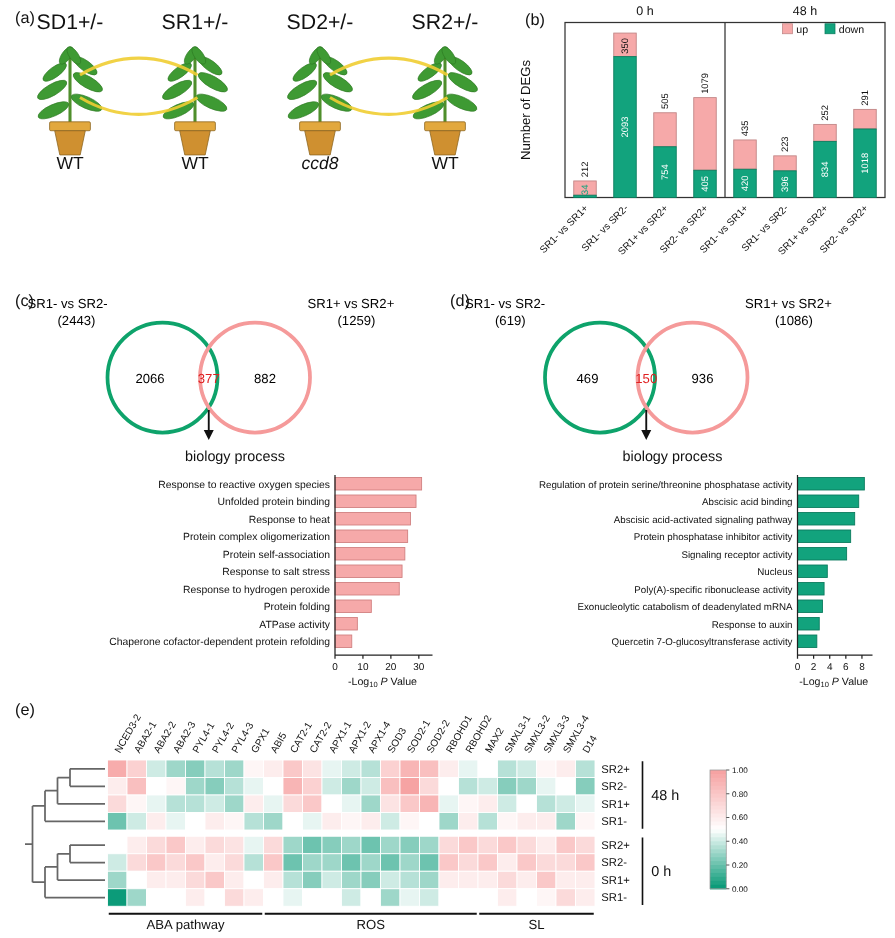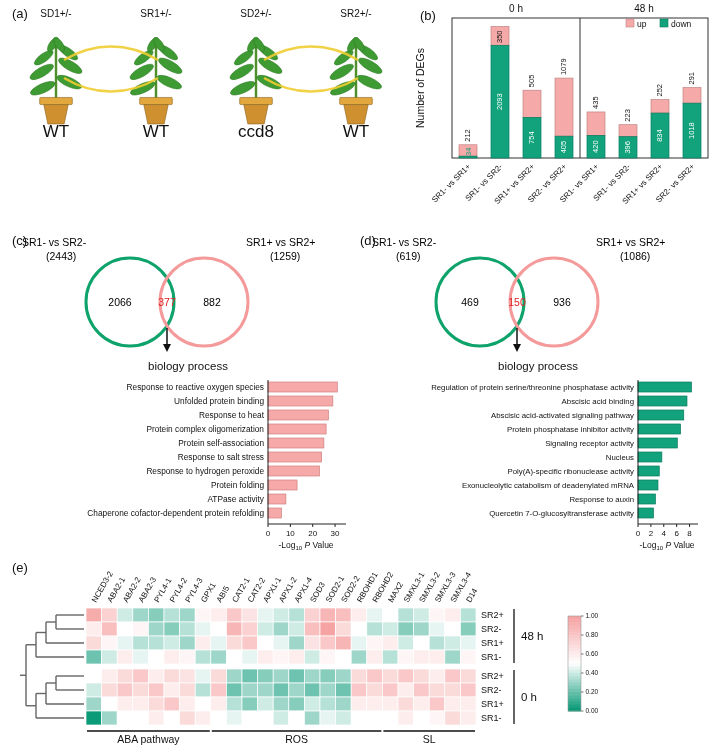--- a/index.html
+++ b/index.html
@@ -12,23 +12,23 @@
   #lab-c{left:12px;top:233px}
   #lab-d{left:360px;top:233px}
   #lab-e{left:12px;top:560px}
   #panel-a{left:6px;top:2px;width:410px;height:172px}
   #panel-b{left:414px;top:0;width:302px;height:222px}
   #panel-c{left:8px;top:230px;width:346px;height:328px}
   #panel-d{left:358px;top:230px;width:356px;height:328px}
   #panel-e{left:6px;top:556px;width:708px;height:194px}
   .plants-row{display:flex;margin-top:6px;position:relative;z-index:1}
   .plant-unit{width:100px;display:flex;flex-direction:column;align-items:center}
-  .scion-label{font-size:10px;height:16px}
-  .rootstock-label{font-size:17px;margin-top:-4px}
-  .plant-unit:nth-child(3) .rootstock-label{}
+  .scion-label{font-size:17px;height:16px}
+  .rootstock-label{font-size:14px;margin-top:-4px}
+  .plant-unit:nth-child(3) .rootstock-label{font-style:italic}
   .plant-svg{width:82px;height:102px}
   #graft-links{position:absolute;left:0;top:0;z-index:2;pointer-events:none}
   .venn{display:block}
   .bp-title{font-size:11.5px;width:200px;margin:2px 0 2px 140px}
   svg text{font-family:"Liberation Sans","DejaVu Sans",sans-serif}
 </style>
 </head>
 <body>
 
 <svg width="0" height="0" style="position:absolute">

